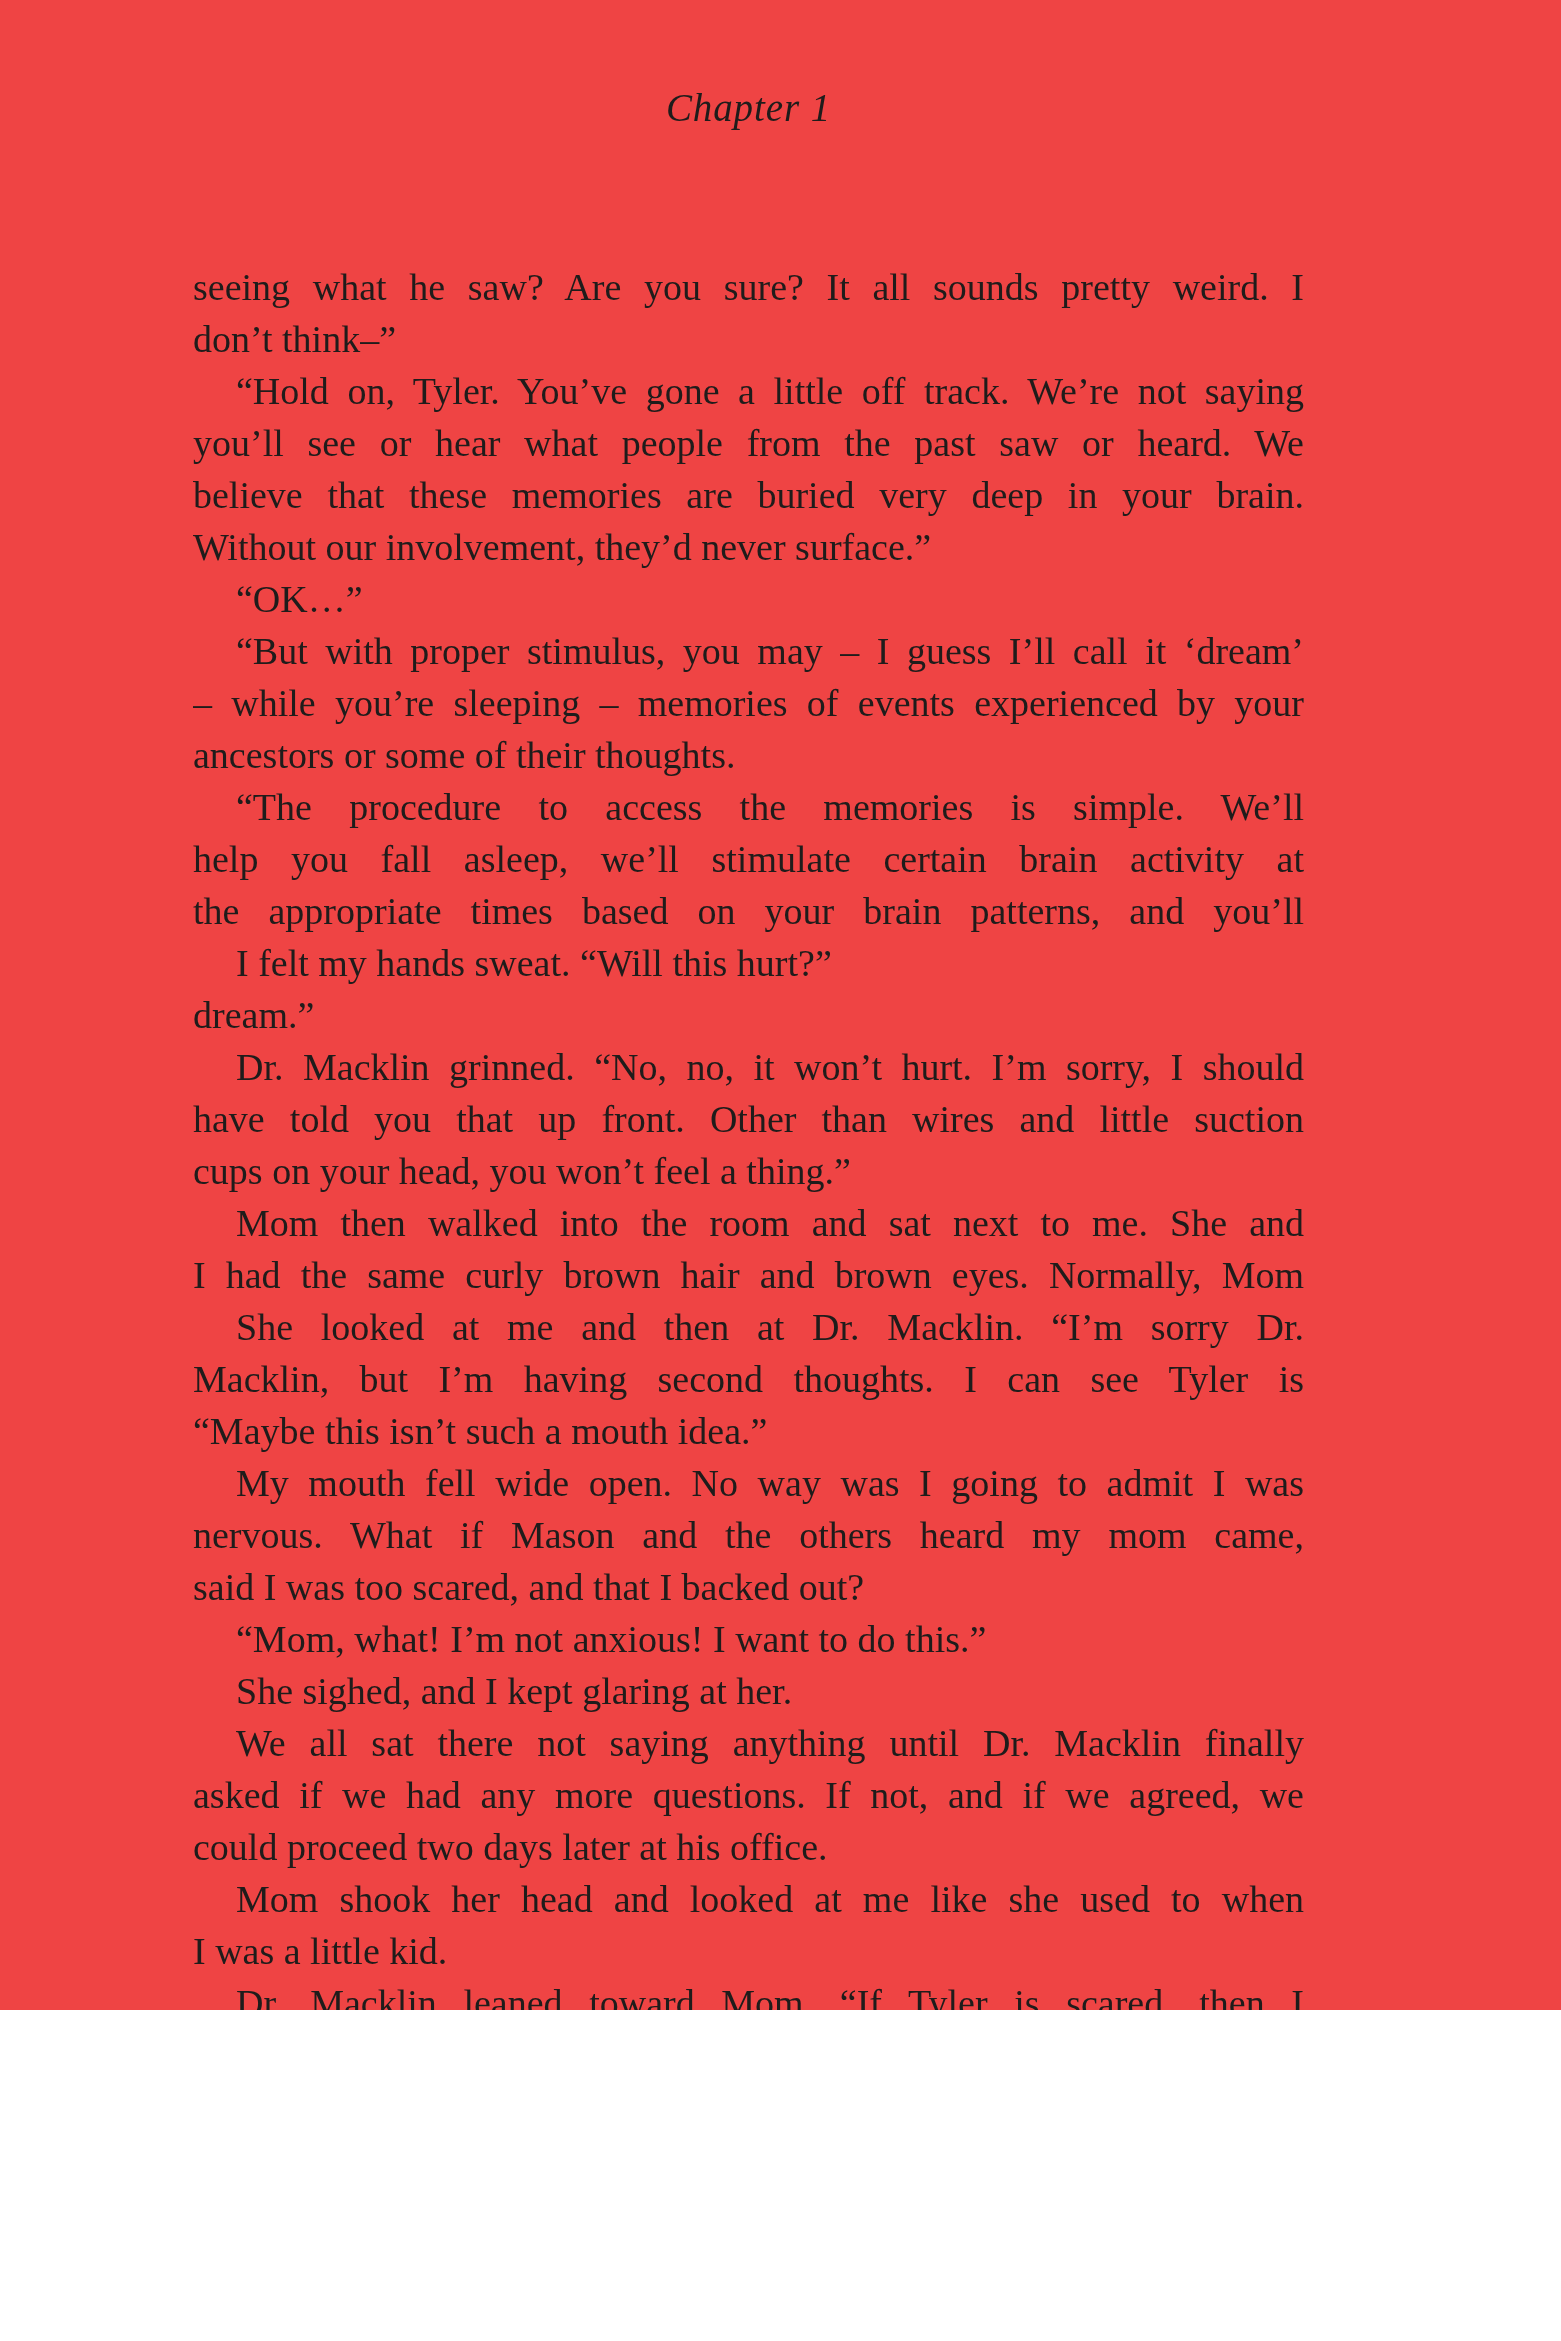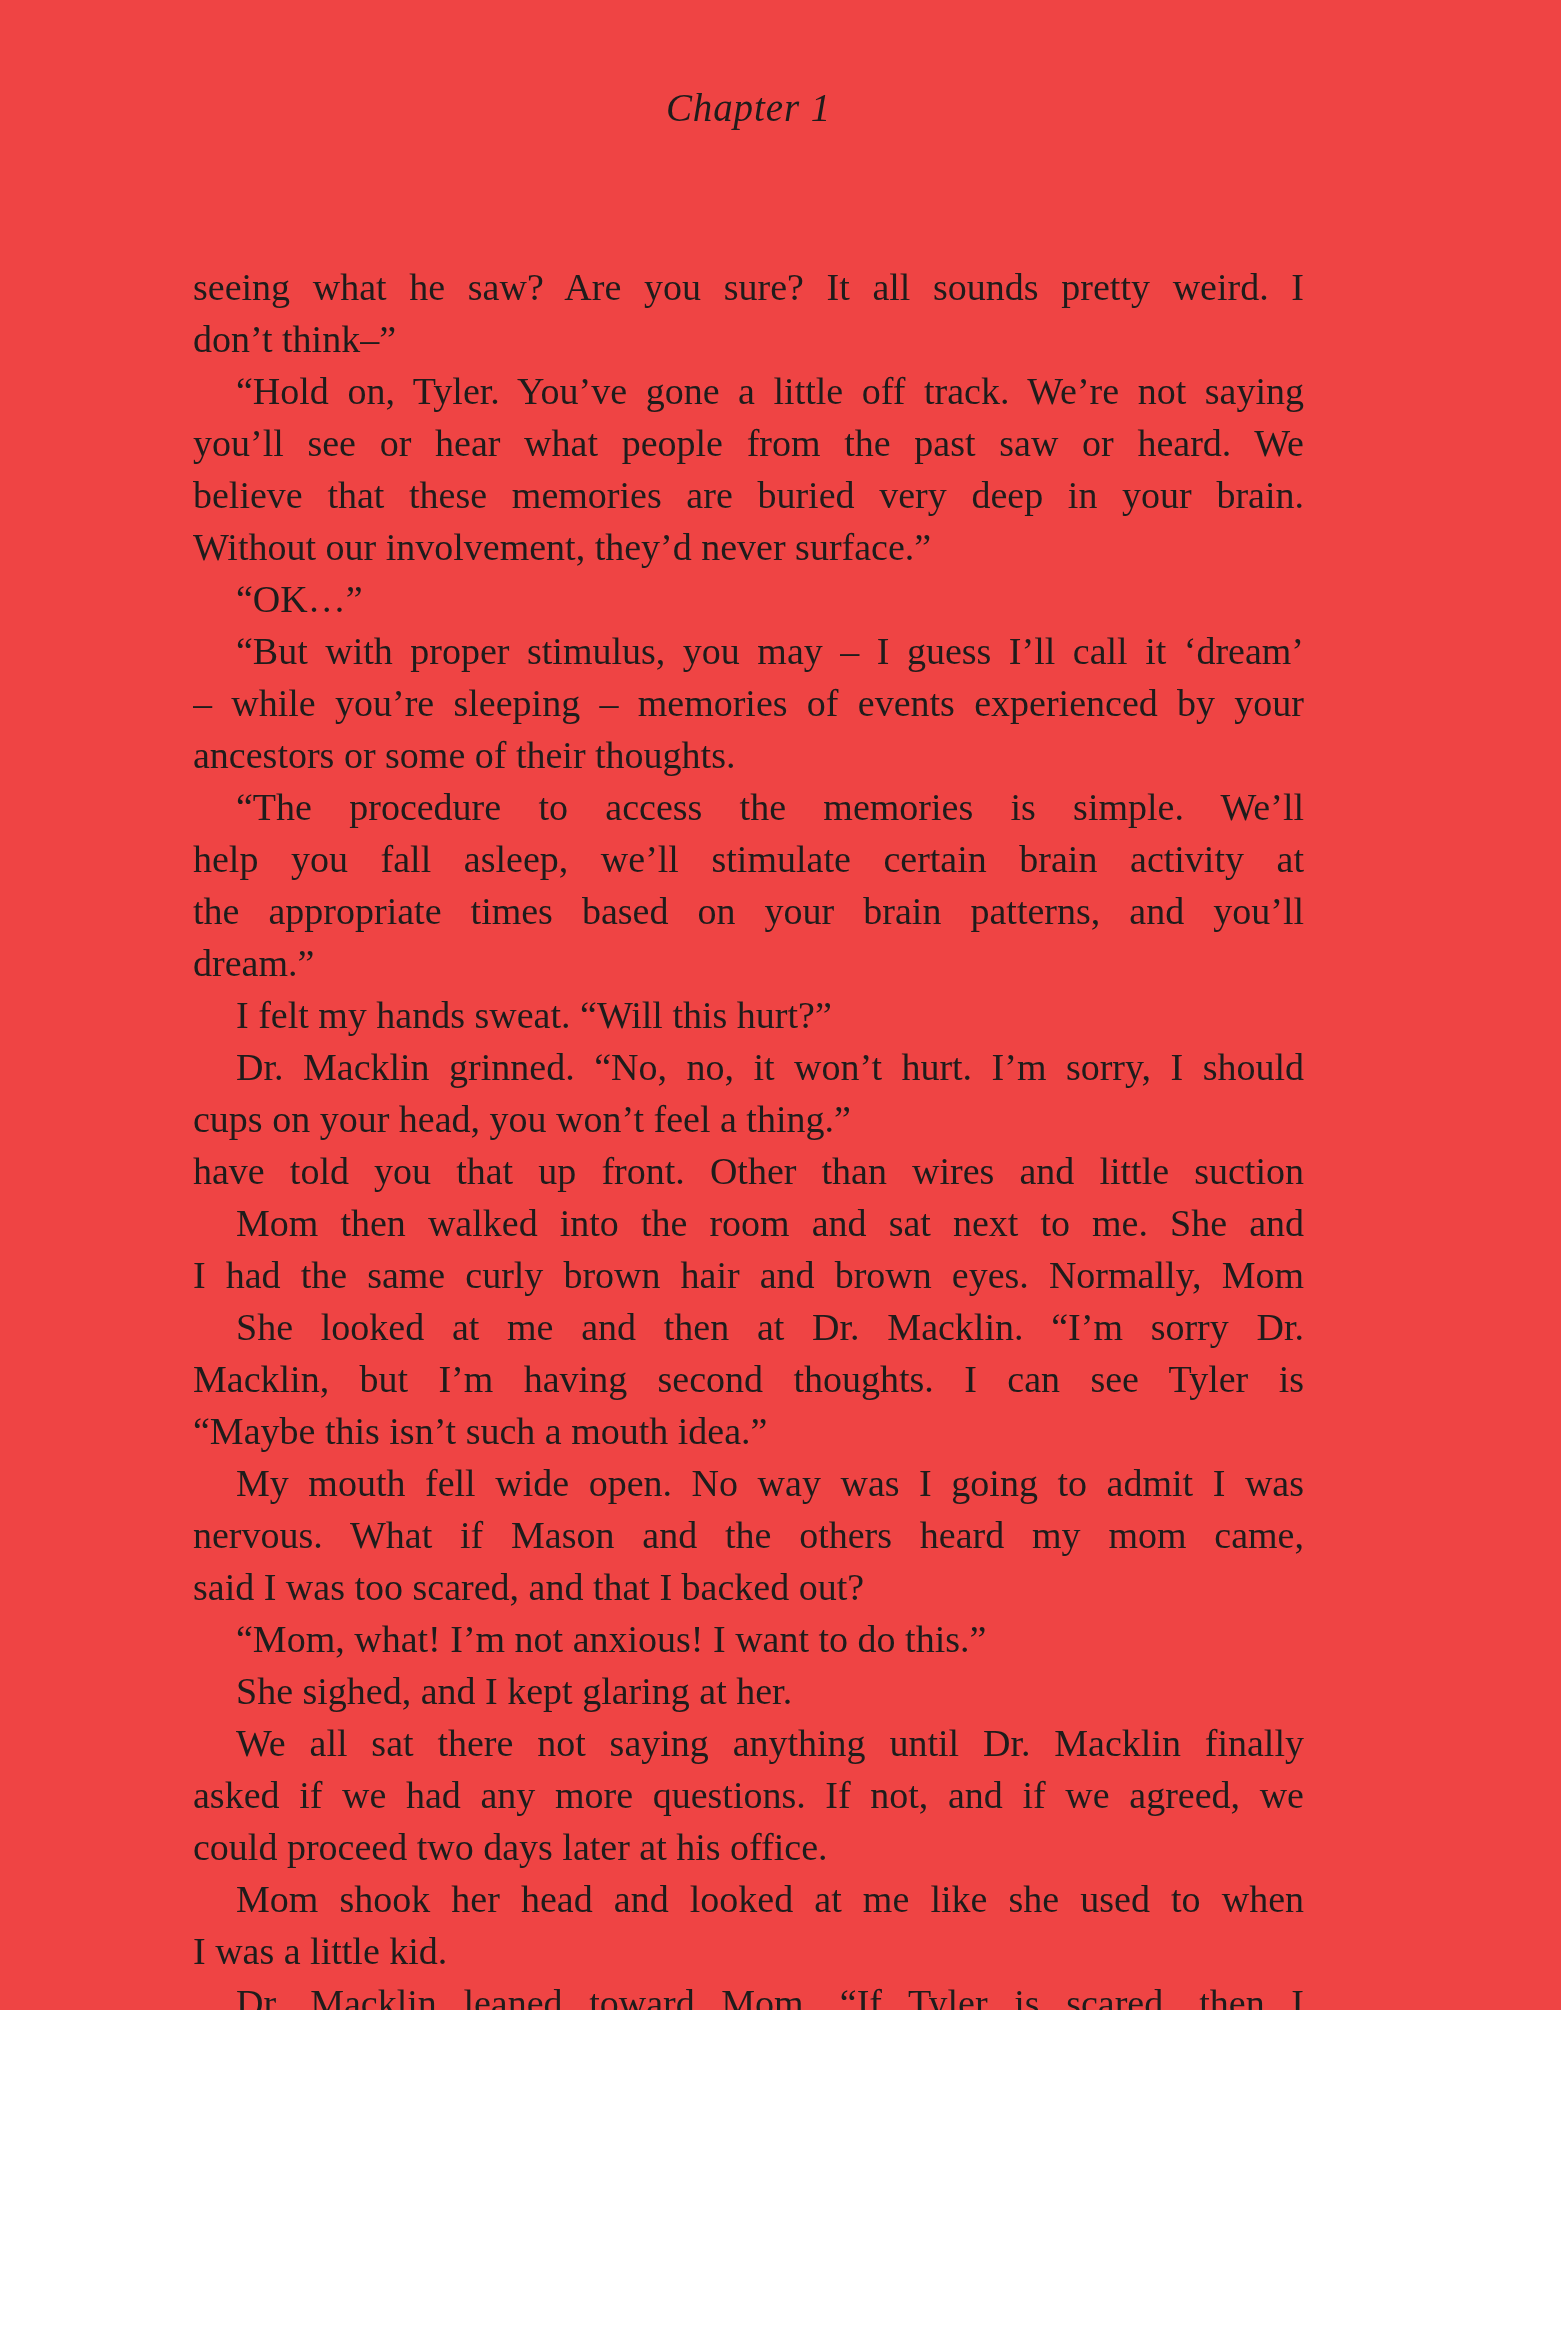--- a/index.html
+++ b/index.html
@@ -72,25 +72,25 @@
       <div class="line">you’ll see or hear what people from the past saw or heard. We</div>
       <div class="line">believe that these memories are buried very deep in your brain.</div>
       <div class="line final">Without our involvement, they’d never surface.”</div>
       <div class="line indent final">“OK…”</div>
       <div class="line indent">“But with proper stimulus, you may – I guess I’ll call it ‘dream’</div>
       <div class="line">– while you’re sleeping – memories of events experienced by your</div>
       <div class="line final">ancestors or some of their thoughts.</div>
       <div class="line indent">“The procedure to access the memories is simple. We’ll</div>
       <div class="line">help you fall asleep, we’ll stimulate certain brain activity at</div>
       <div class="line">the appropriate times based on your brain patterns, and you’ll</div>
+      <div class="line indent final">I felt my hands sweat. “Will this hurt?”</div>
       <div class="line final">dream.”</div>
-      <div class="line indent final">I felt my hands sweat. “Will this hurt?”</div>
       <div class="line indent">Dr. Macklin grinned. “No, no, it won’t hurt. I’m sorry, I should</div>
+      <div class="line">have told you that up front. Other than wires and little suction</div>
       <div class="line final">cups on your head, you won’t feel a thing.”</div>
-      <div class="line">have told you that up front. Other than wires and little suction</div>
       <div class="line indent">Mom then walked into the room and sat next to me. She and</div>
       <div class="line">I had the same curly brown hair and brown eyes. Normally, Mom</div>
       <div class="line indent">She looked at me and then at Dr. Macklin. “I’m sorry Dr.</div>
       <div class="line">Macklin, but I’m having second thoughts. I can see Tyler is</div>
       <div class="line final">“Maybe this isn’t such a mouth idea.”</div>
       <div class="line indent">My mouth fell wide open. No way was I going to admit I was</div>
       <div class="line">nervous. What if Mason and the others heard my mom came,</div>
       <div class="line final">said I was too scared, and that I backed out?</div>
       <div class="line indent final">“Mom, what! I’m not anxious! I want to do this.”</div>
       <div class="line indent final">She sighed, and I kept glaring at her.</div>

